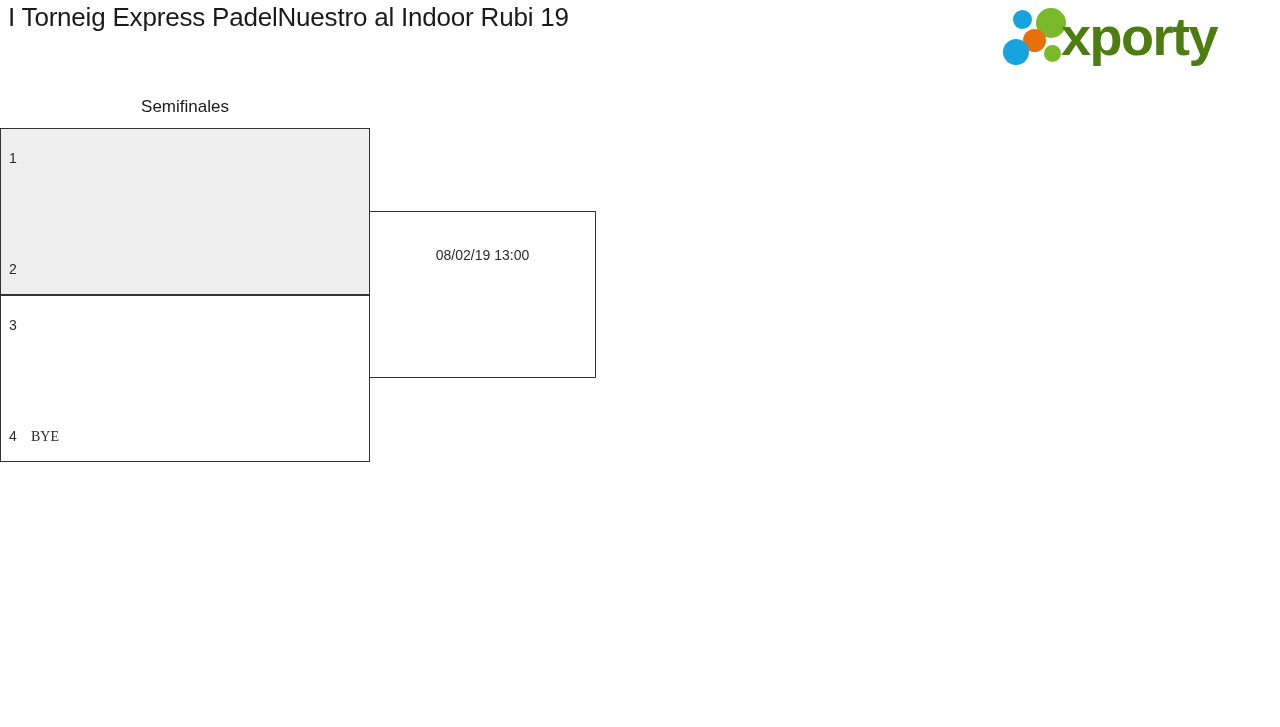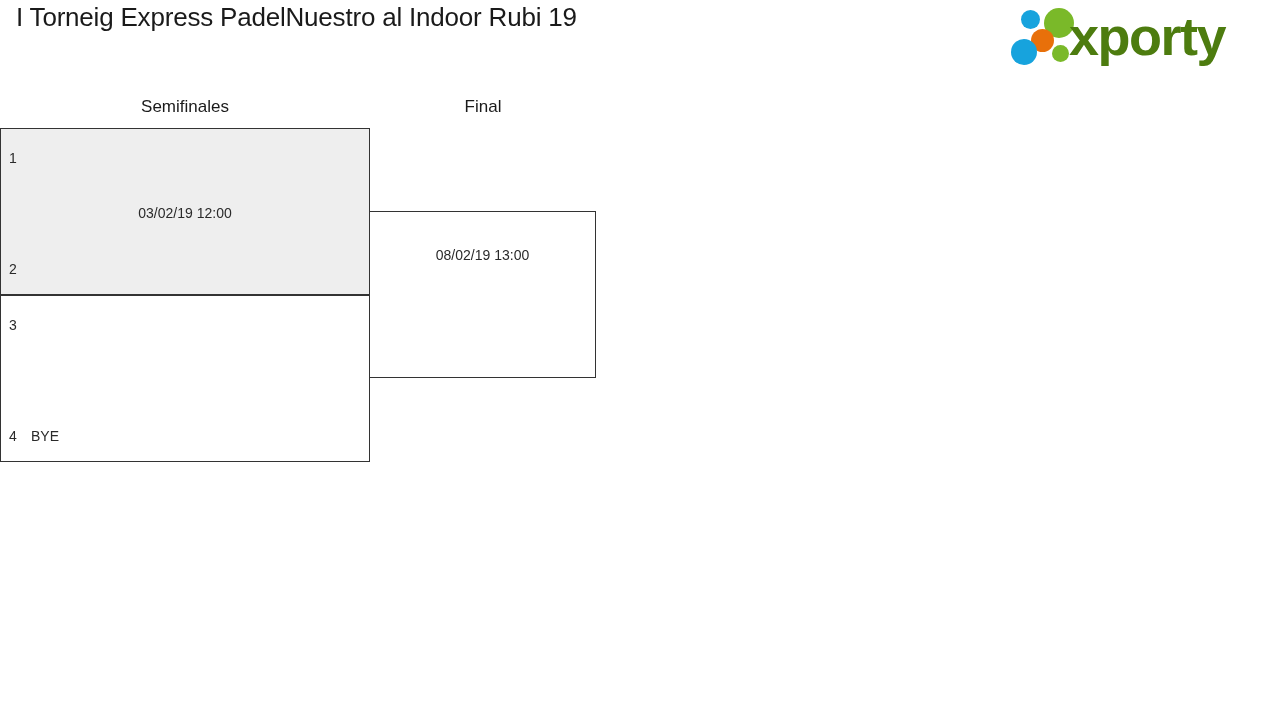--- a/index.html
+++ b/index.html
@@ -12,21 +12,21 @@
     height: 727px;
     position: relative;
     font-family: "Liberation Sans", sans-serif;
     color: #222222;
     overflow: hidden;
   }
 
   
   .header {
     position: absolute;
-    left: 16px;
+    left: 8px;
     top: 0;
     width: 1232px;
     height: 78px;
   }
   .tournament-title {
     position: absolute;
     left: 0;
     top: 0;
     width: 1000px;
     font-size: 26px;
@@ -109,21 +109,21 @@
 
   .seed-row {
     position: absolute;
     left: 8px;
     font-size: 14px;
     line-height: 18px;
     color: #2a2a2a;
     white-space: nowrap;
   }
   .seed-row .seed-num { display: inline-block; min-width: 14px; }
-  .seed-row .seed-name { display: inline-block; padding-left: 8px; }
+  .seed-row .seed-name { display: inline-block; padding-left: 8px; font-family: Liberation Serif, serif; }
   .seed-top    { top: 20px; }
   .seed-bottom { top: 131px; }
 
   .match-time {
     position: absolute;
     left: 0;
     width: 100%;
     text-align: center;
     font-size: 14px;
     line-height: 18px;
@@ -152,27 +152,25 @@
     </div>
     <div class="logo-wordmark">xporty</div>
   </div>
 
 </div>
 
 <div class="bracket">
 
   <div class="round-label round-label-semis">Semifinales</div>
 
-  <div class="round-label round-label-final">Final</div>
 
   <div class="match match-shaded match-semi-1">
     <div class="seed-row seed-top">
       <span class="seed-num">1</span><span class="seed-name"></span>
     </div>
-    <div class="match-time match-time-semi">03/02/19 12:00</div>
     <div class="seed-row seed-bottom">
       <span class="seed-num">2</span><span class="seed-name"></span>
     </div>
   </div>
 
   <div class="match match-plain match-semi-2">
     <div class="seed-row seed-top">
       <span class="seed-num">3</span><span class="seed-name"></span>
     </div>
     <div class="match-time match-time-semi"></div>

